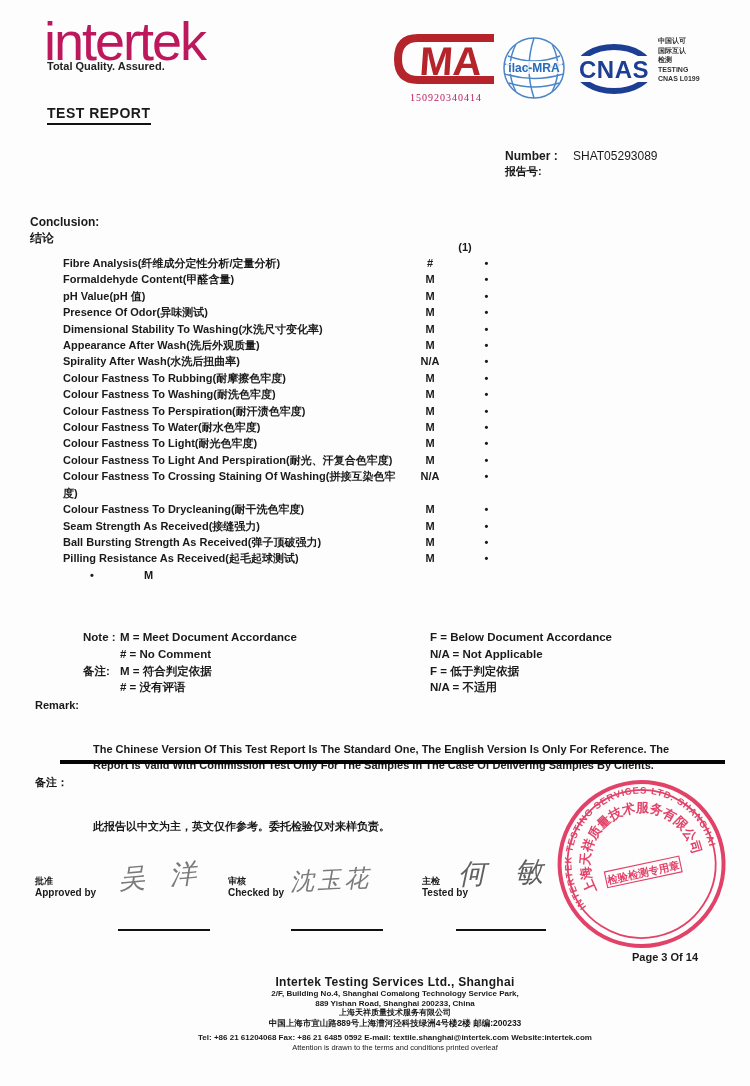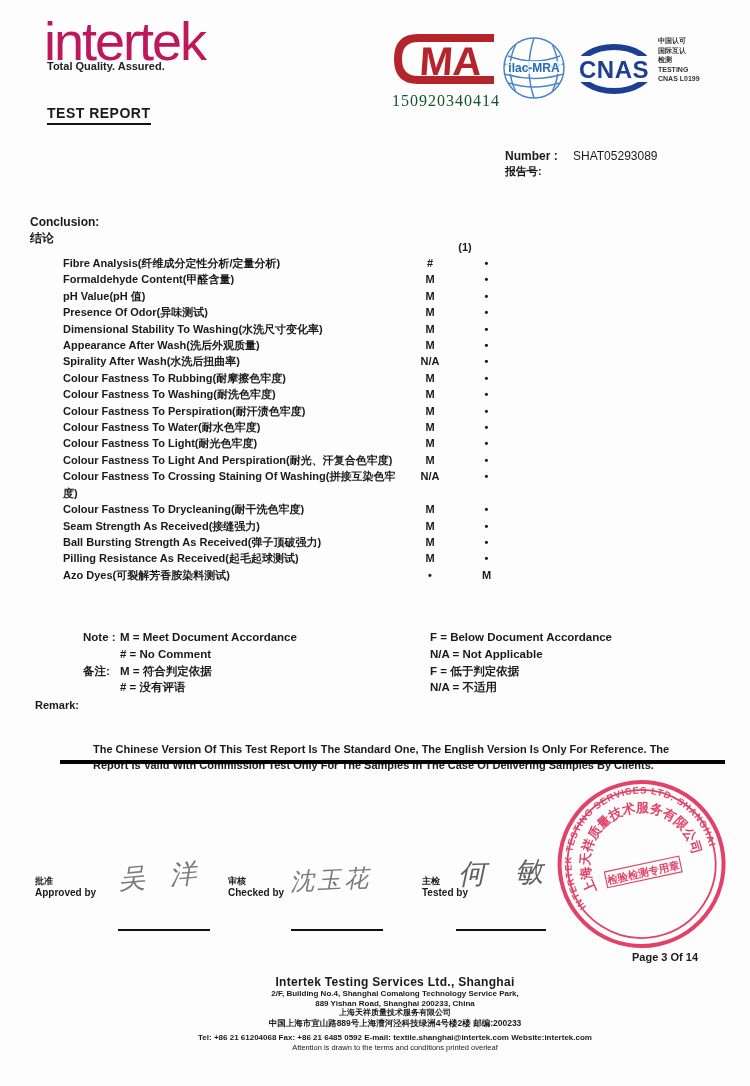--- a/index.html
+++ b/index.html
@@ -10,21 +10,21 @@
   }
   .abs { position:absolute; }
 
   
   .logo { left:44px; top:10px; font-size:54px; font-weight:normal; letter-spacing:-2px; color:#be185d; }
   .tagline { left:47px; top:60px; font-size:11px; font-weight:bold; color:#222; }
   .test-report { left:47px; top:105px; font-size:14px; font-weight:bold; letter-spacing:.5px;
     border-bottom:2px solid #111; padding-bottom:2px; }
 
   .cma-wrap { left:388px; top:28px; width:116px; text-align:center; }
-  .cma-num { color:#14532d; font-family:"Liberation Serif", serif; font-size:16px; letter-spacing:1px; margin-top:-2px; }
+  .cma-num { color:#be185d; font-family:"Liberation Serif", serif; font-size:10px; letter-spacing:1px; margin-top:-2px; }
   .ilac-wrap { left:502px; top:36px; }
   .cnas-wrap { left:576px; top:44px; }
   .cnas-lines { left:658px; top:36px; font-size:7px; font-weight:bold; color:#333; line-height:9.5px; }
 
   .num-label { left:505px; top:149px; font-size:12px; font-weight:bold; }
   .num-val   { left:573px; top:149px; font-size:12px; font-weight:normal; }
   .num-zh    { left:505px; top:164px; font-size:11px; font-weight:bold; }
 
   .concl-en { left:30px; top:215px; font-size:12px; font-weight:bold; }
   .concl-zh { left:30px; top:230px; font-size:12px; font-weight:bold; }
@@ -221,21 +221,20 @@
           <span class="t">Ball Bursting Strength As Received(弹子顶破强力)</span>
           <span class="v1">M</span>
           <span class="v2">•</span>
         </div>
         <div class="c-row">
           <span class="t">Pilling Resistance As Received(起毛起球测试)</span>
           <span class="v1">M</span>
           <span class="v2">•</span>
         </div>
         <div class="c-row">
-          <span class="t">Azo Dyes(可裂解芳香胺染料测试)</span>
           <span class="v1">•</span>
           <span class="v2">M</span>
         </div>
       </div>
   </div>
 
   <div class="abs note-wrap">
     <div>
         <div class="note-row">
           <span class="nl">Note :</span>
@@ -257,20 +256,24 @@
           <span class="nm"># = 没有评语</span>
           <span class="nr">N/A = 不适用</span>
         </div>
       </div>
   </div>
 
   <div class="abs remark">
     <div class="remark-row">
       <span class="rl">Remark:</span>
       <span class="rt">The Chinese Version Of This Test Report Is The Standard One, The English Version Is Only For Reference. The Report Is Valid With Commission Test Only For The Samples In The Case Of Delivering Samples By Clients.</span>
+    </div>
+    <div class="remark-row zh">
+      <span class="rl">备注：</span>
+      <span class="rt">此报告以中文为主，英文仅作参考。委托检验仅对来样负责。</span>
     </div>
   </div>
 
   <div class="abs divider"></div>
 
   <div class="abs stamp">
     <svg width="172" height="172" viewBox="0 0 172 172">
       <circle cx="86" cy="86" r="82" fill="none" stroke="#e0335c" stroke-width="4"></circle>
       <circle cx="86" cy="86" r="74" fill="none" stroke="#e0335c" stroke-width="1.8"></circle>
       <defs>

